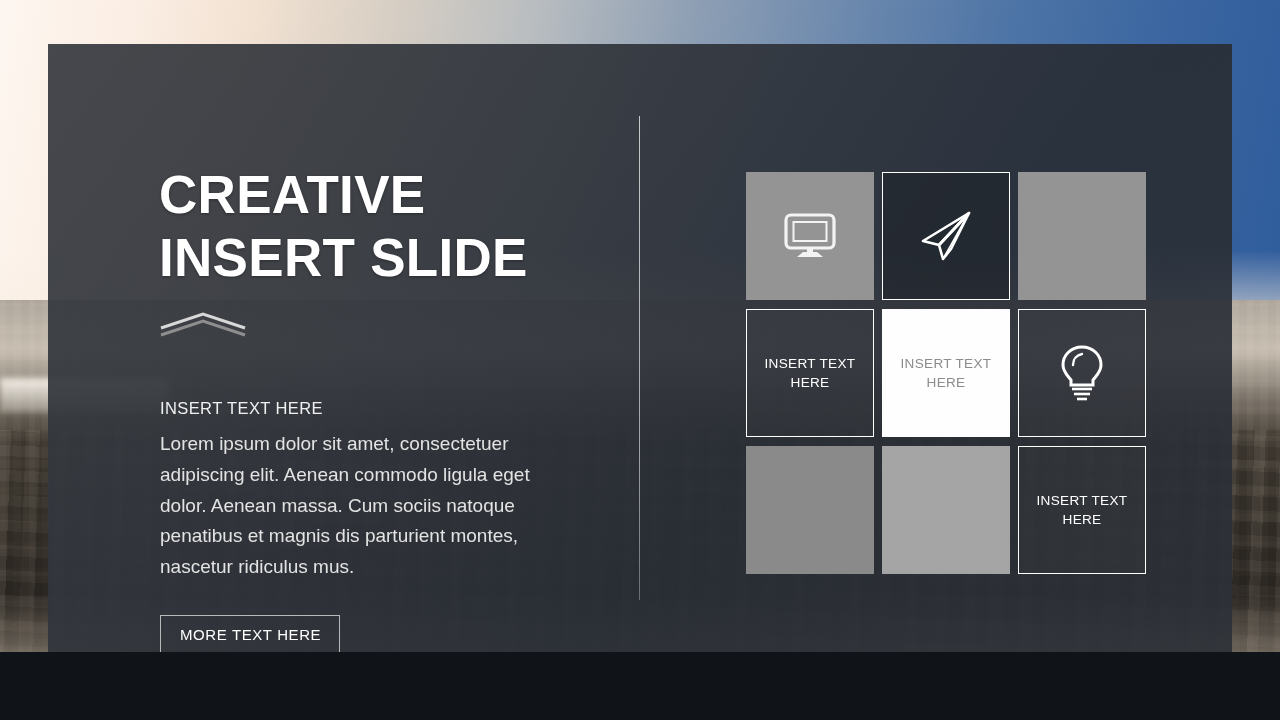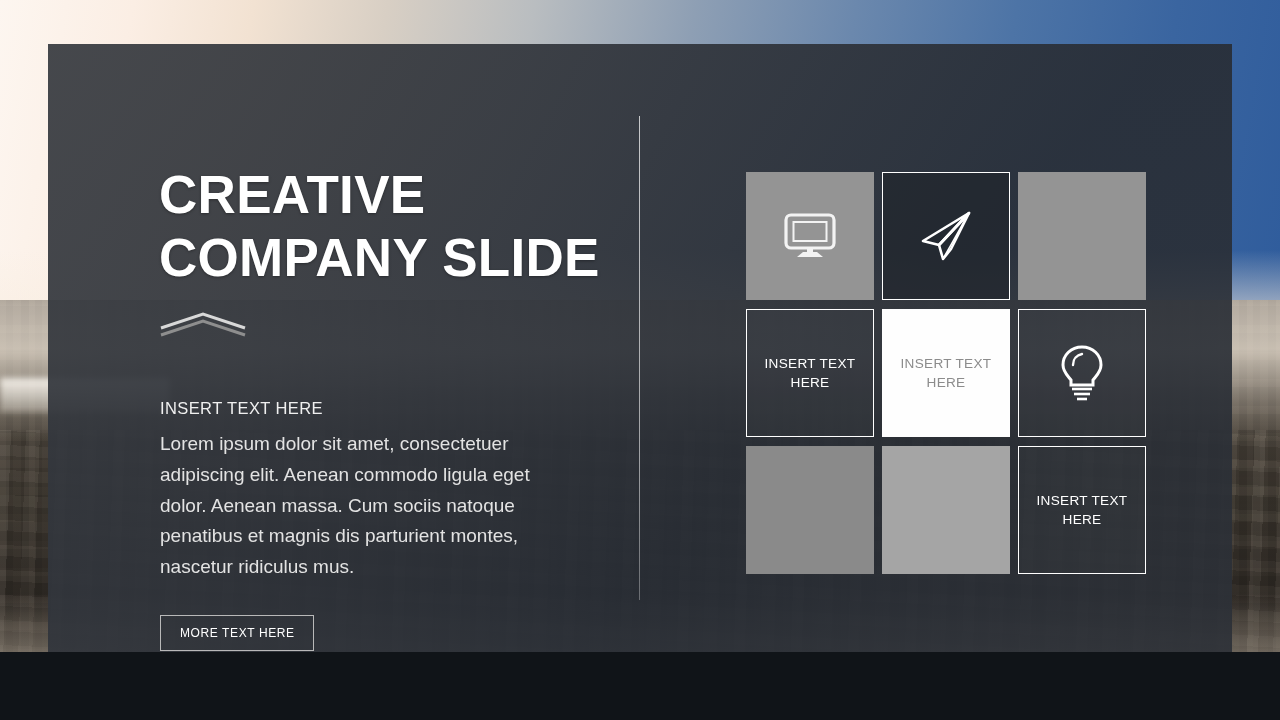--- a/index.html
+++ b/index.html
@@ -159,21 +159,21 @@
     font-weight: normal;
   }
   .cta {
     display: inline-block;
     margin-top: 32px;
     margin-left: 1px;
     padding: 10px 18px 10px 19px;
     border: 1px solid #b9b9b9;
     background: transparent;
     color: #ffffff;
-    font-size: 12px;
+    font-size: 15px;
     letter-spacing: 0.6px;
     font-family: "Liberation Sans", sans-serif;
     cursor: pointer;
   }
 
   
   .divider {
     position: absolute;
     left: 591px;  
     top: 72px;    
@@ -237,21 +237,21 @@
     <div class="bg-water"></div>
     <div class="bg-bottomlight"></div>
   </div>
 
   <div class="panel">
 
     <div class="left-col">
 
       <h1 class="title">
         <span class="line">CREATIVE</span>
-        <span class="line">COMPANY SLIDE</span>
+        <span class="line">INSERT SLIDE</span>
       </h1>
 
       <svg class="chevron" viewBox="0 0 88 26">
         <polyline points="2,17 44,3 86,17" fill="none" stroke="#d8d8d8" stroke-width="3"></polyline>
         <polyline points="2,24 44,10 86,24" fill="none" stroke="#8e8e8e" stroke-width="3"></polyline>
       </svg>
 
       <h2 class="subhead">INSERT TEXT HERE</h2>
 
       <p class="body-text">Lorem ipsum dolor sit amet, consectetuer adipiscing elit. Aenean commodo ligula eget dolor. Aenean massa. Cum sociis natoque penatibus et magnis dis parturient montes, nascetur ridiculus mus.</p>

